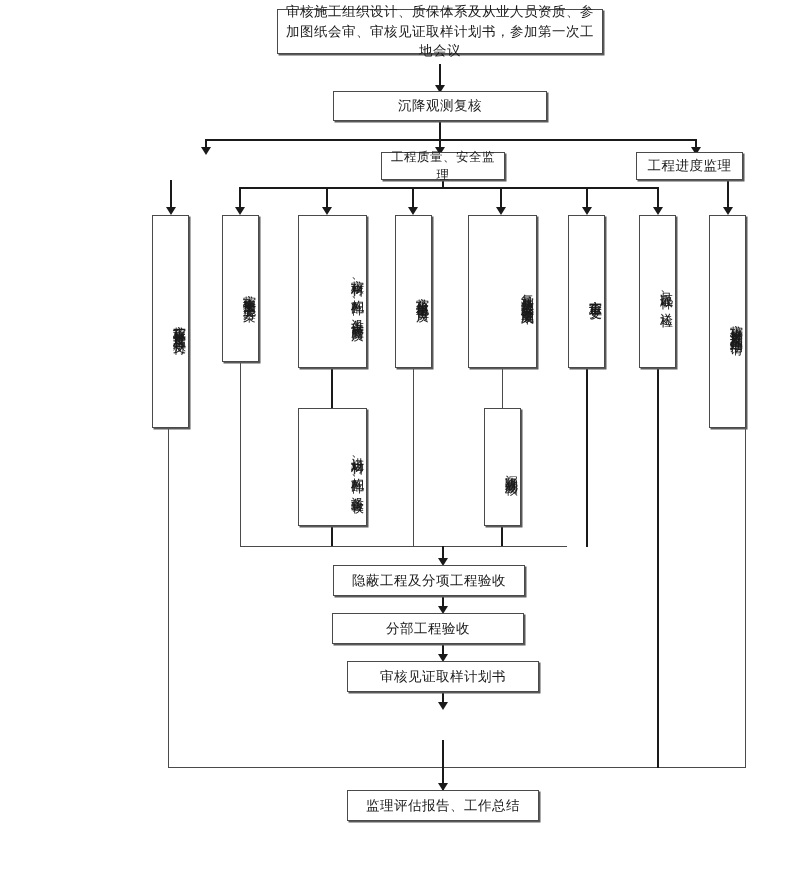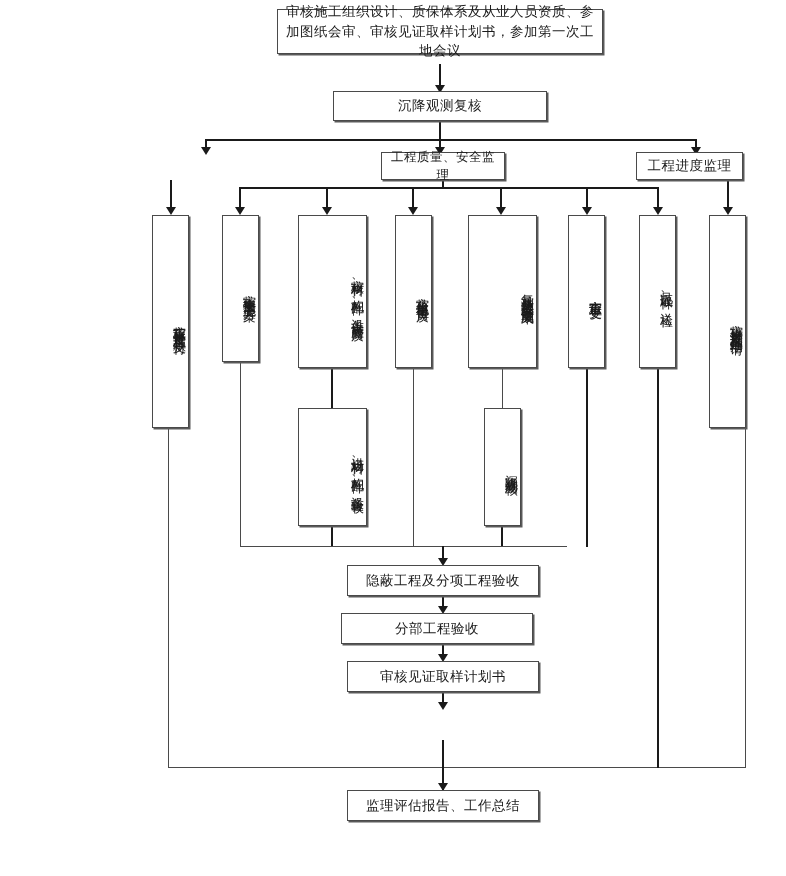--- a/index.html
+++ b/index.html
@@ -177,27 +177,27 @@
   <div class="ln v thin" style="left:240px;top:362px;width:1px;height:185px;"></div>
   <div class="ln v" style="left:331px;top:526px;width:1.6px;height:21px;"></div>
   <div class="ln v thin" style="left:413px;top:368px;width:1px;height:179px;"></div>
   <div class="ln v" style="left:501px;top:526px;width:1.6px;height:21px;"></div>
   <div class="ln v" style="left:586px;top:368px;width:1.6px;height:179px;"></div>
 
   <div class="ln h thin" style="left:240px;top:546px;width:327px;height:1px;"></div>
   <div class="ln v" style="left:442px;top:546px;width:1.6px;height:18px;"></div>
   <div class="arrow" style="left:438px;top:558px;"></div>
 
-  <div class="box h-box shadow" style="left:347px;top:565px;width:192px;height:31px;">
+  <div class="box h-box shadow" style="left:333px;top:565px;width:192px;height:31px;">
     <span class="label">隐蔽工程及分项工程验收</span>
   </div>
   <div class="ln v" style="left:442px;top:596px;width:1.6px;height:16px;"></div>
   <div class="arrow" style="left:438px;top:606px;"></div>
 
-  <div class="box h-box shadow" style="left:341px;top:613px;width:192px;height:31px;">
+  <div class="box h-box shadow" style="left:332px;top:613px;width:192px;height:31px;">
     <span class="label">分部工程验收</span>
   </div>
   <div class="ln v" style="left:442px;top:644px;width:1.6px;height:16px;"></div>
   <div class="arrow" style="left:438px;top:654px;"></div>
 
   <div class="box h-box shadow" style="left:347px;top:661px;width:192px;height:31px;">
     <span class="label">审核见证取样计划书</span>
   </div>
   <div class="ln v" style="left:442px;top:692px;width:1.6px;height:16px;"></div>
   <div class="arrow" style="left:438px;top:702px;"></div>

